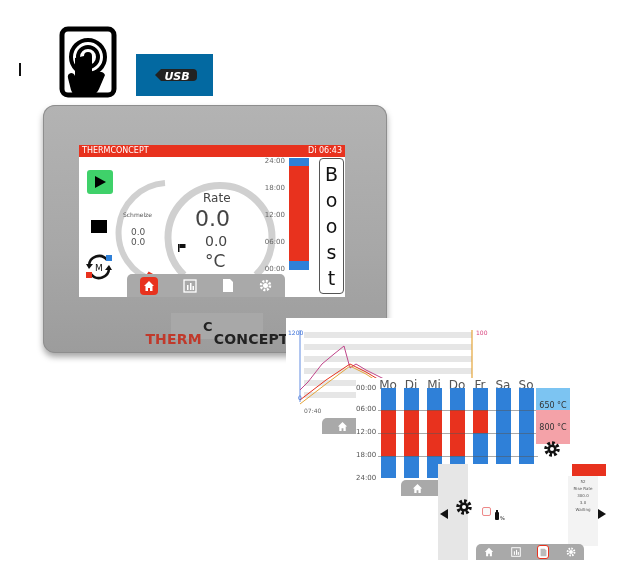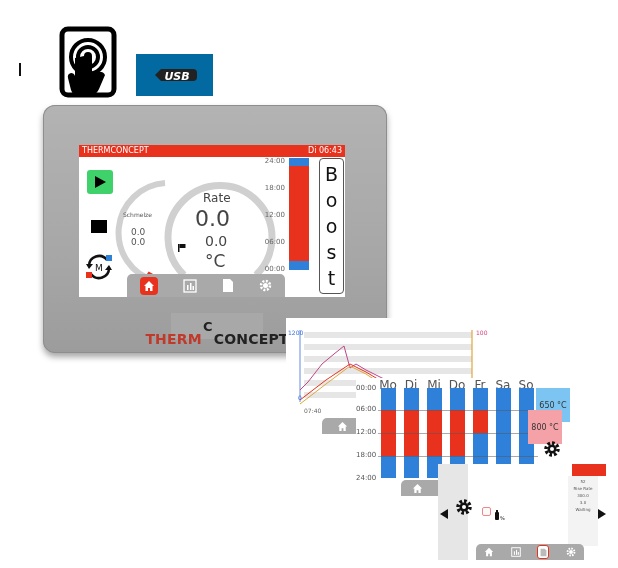--- a/index.html
+++ b/index.html
@@ -254,21 +254,21 @@
       <div class="red" style="top:22px;height:23px;"></div>
     </div>
   <div class="day-col" style="left:140px;"></div>
   <div class="day-col" style="left:163px;"></div>
 
   <div class="abs" style="left:22px;top:32px;width:160px;height:1px;background:#555;opacity:0.5;"></div>
   <div class="abs" style="left:22px;top:55px;width:160px;height:1px;background:#555;opacity:0.5;"></div>
   <div class="abs" style="left:22px;top:78px;width:160px;height:1px;background:#555;opacity:0.5;"></div>
 
   <div class="temp-box" style="left:180px;top:10px;background:#7cc4f2;">650 °C</div>
-  <div class="temp-box" style="left:172px;top:32px;background:#f4a2a8;">800 °C</div>
+  <div class="temp-box" style="left:180px;top:32px;background:#f4a2a8;">800 °C</div>
   <div class="abs" style="left:187px;top:62px;">
     <svg width="18" height="18" viewBox="0 0 18 18">
         <circle cx="9" cy="9" r="6" fill="none" stroke="#111" stroke-width="3.5" stroke-dasharray="2.6 2"></circle>
         <circle cx="9" cy="9" r="4.5" fill="#111"></circle>
         <circle cx="9" cy="9" r="2" fill="#fff"></circle>
       </svg>
   </div>
 
   <div class="abs nav-bar" style="left:45px;top:102px;width:132px;height:16px;">
     <div class="nav-item">

